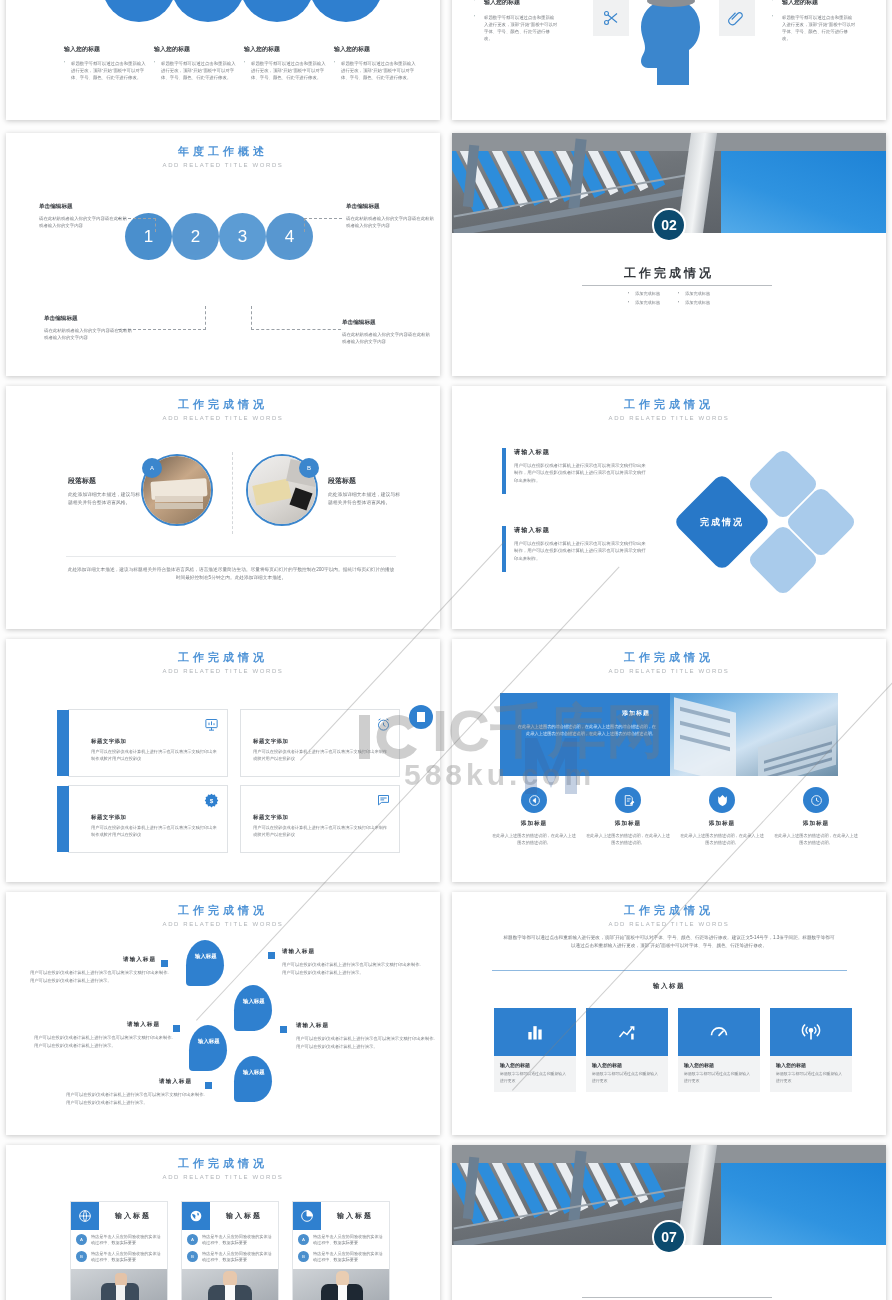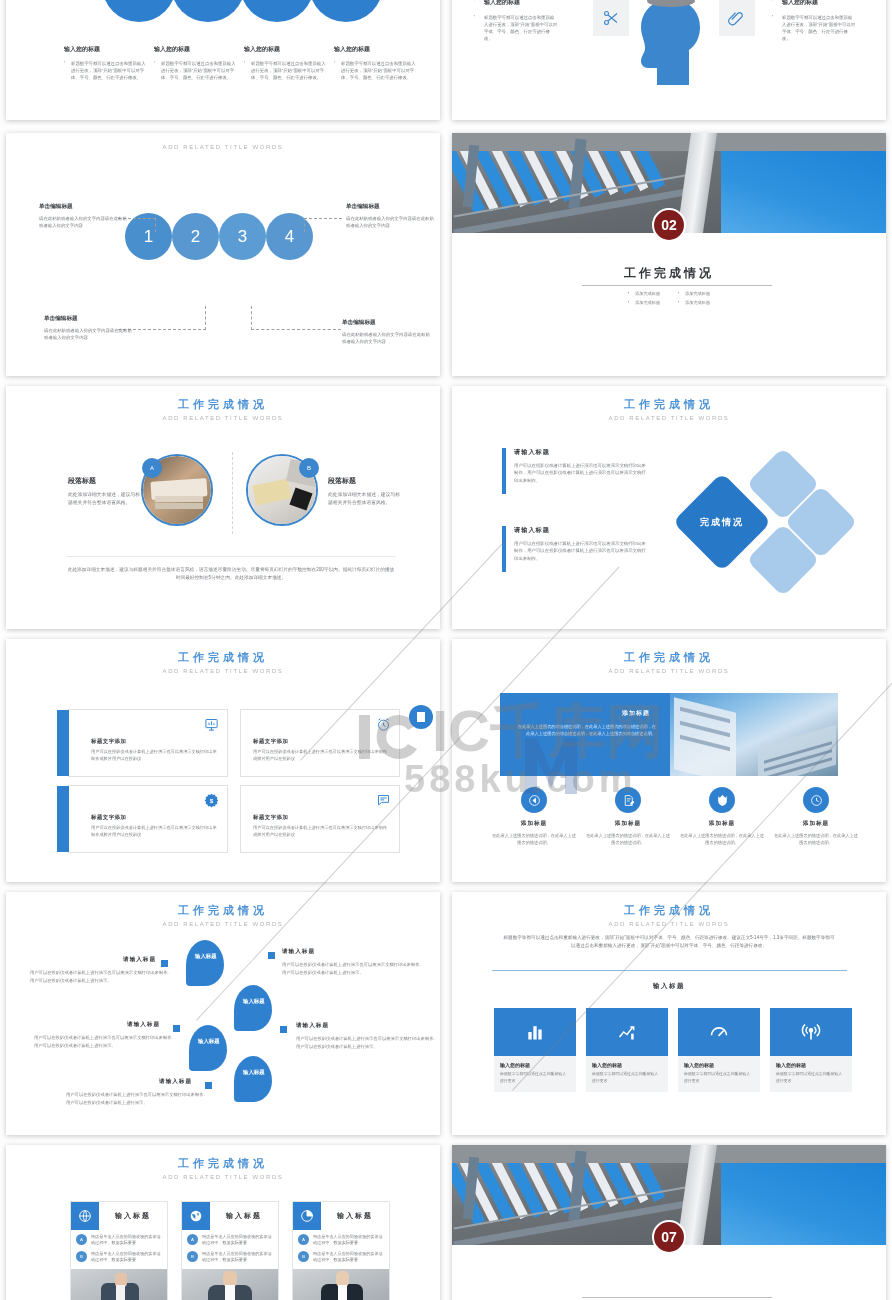--- a/index.html
+++ b/index.html
@@ -52,21 +52,21 @@
   .sky { position:absolute; right:0; top:0; width:44%; height:100%;
          background:linear-gradient(200deg,#1a7fd4 0%,#2f93e0 60%,#59aeea 100%); }
   .deck { position:absolute; left:0; top:0; width:62%; height:100%;
           background:linear-gradient(170deg,#8c9096 0%,#6f7479 45%,#5d6268 100%); }
   .louvre { position:absolute; background:#2d8ddb; transform:rotate(-27deg); }
   .louvreW{ position:absolute; background:#e9edf1; transform:rotate(-27deg); }
   .pylon { position:absolute; background:linear-gradient(90deg,#d3d7da,#f2f4f5 55%,#b9bec3); }
   .beam  { position:absolute; background:#6b7f92; }
   .rail  { position:absolute; background:#9aa4ad; }
   .cov-badge { position:absolute; width:34px; height:34px; border-radius:50%;
-               background:#7f1d1d; color:#fff; font-size:14px; font-weight:700;
+               background:#0c4a6e; color:#fff; font-size:14px; font-weight:700;
                display:flex; align-items:center; justify-content:center;
                border:2px solid #fff; }
   .cov-title { position:absolute; width:100%; text-align:center;
                font-size:12px; font-weight:700; color:#33373c; letter-spacing:3px; }
   .cov-rule { position:absolute; height:1px; background:#b9bdc1; }
   .cov-bullets{ position:absolute; display:flex; flex-wrap:wrap; }
   .cov-bullets span{ width:50%; font-size:4.2px; color:#7b7f84; padding-left:7px;
                      position:relative; margin-bottom:4px; }
   .cov-bullets span:before{ content:"▪"; position:absolute; left:0; top:0; font-size:3.4px; }
 
@@ -216,20 +216,21 @@
     <div class="cb">标题数字等都可以通过点击和重新输入进行更改，顶部“开始”面板中可以对字体、字号、颜色、行距等进行修改。</div>
   </div>
   <div class="s1r-col" style="left:320px;top:128px;">
     <div class="ct">输入您的标题</div>
     <div class="cb">标题数字等都可以通过点击和重新输入进行更改，顶部“开始”面板中可以对字体、字号、颜色、行距等进行修改。</div>
   </div>
 </div>
 
 <div class="slide sl-l" style="top:133px;height:243px;">
   <div class="hd" style="margin-top:11px;">
+    <div class="t">年度工作概述</div>
     <div class="s">ADD RELATED TITLE WORDS</div>
   </div>
   <div class="num-c" style="left:119px;top:80px;">
         <span>1</span>
       </div>
   <div class="num-c" style="left:166px;top:80px;opacity:.92;">
         <span>2</span>
       </div>
   <div class="num-c dot" style="left:213px;top:80px;">
         <span>3</span>
@@ -696,19 +697,19 @@
   <div class="wm-line" style="left:300px;top:760px;width:300px;height:1px;transform:rotate(-47deg);"></div>
   <svg style="position:absolute;left:355px;top:705px;" width="72" height="64" viewBox="0 0 72 64">
     <path d="M4 10h11v44H4z" fill="rgba(120,120,120,.36)"></path>
     <path d="M62 20a22 22 0 10 0 24l-9-5a12 12 0 11 0-14z" fill="rgba(120,120,120,.36)"></path>
   </svg>
   <svg style="position:absolute;left:408px;top:704px;" width="26" height="26" viewBox="0 0 26 26">
     <circle cx="13" cy="13" r="12" fill="#2f80cf"></circle>
         <path d="M9 8h8v10H9z" fill="#fff"></path>
   </svg>
   <div class="wm-txt" style="left:432px;top:702px;font-size:58px;line-height:58px;">IC千库网</div>
-  <div class="wm-txt" style="left:404px;top:758px;font-size:38px;letter-spacing:4px;">588ku.com</div>
+  <div class="wm-txt" style="left:404px;top:758px;font-size:30px;letter-spacing:4px;">588ku.com</div>
   <svg style="position:absolute;left:513px;top:728px;" width="76" height="76" viewBox="0 0 76 76">
     <path d="M12 10h12l14 34 14-34h12v56H52V30L38 60 24 30v36H12z" fill="rgba(60,100,160,.30)"></path>
   </svg>
 </div>
 
 </div>
 
 </body></html>

